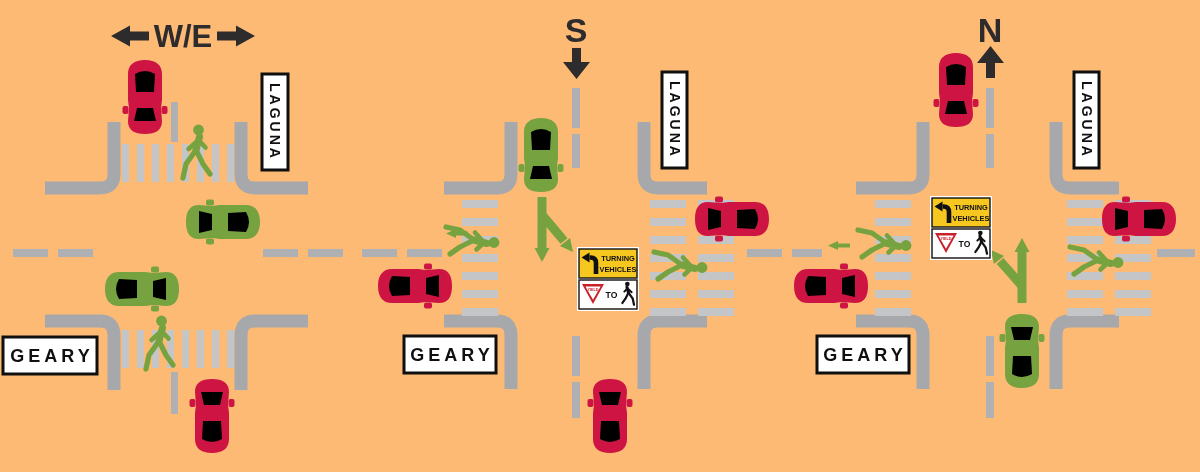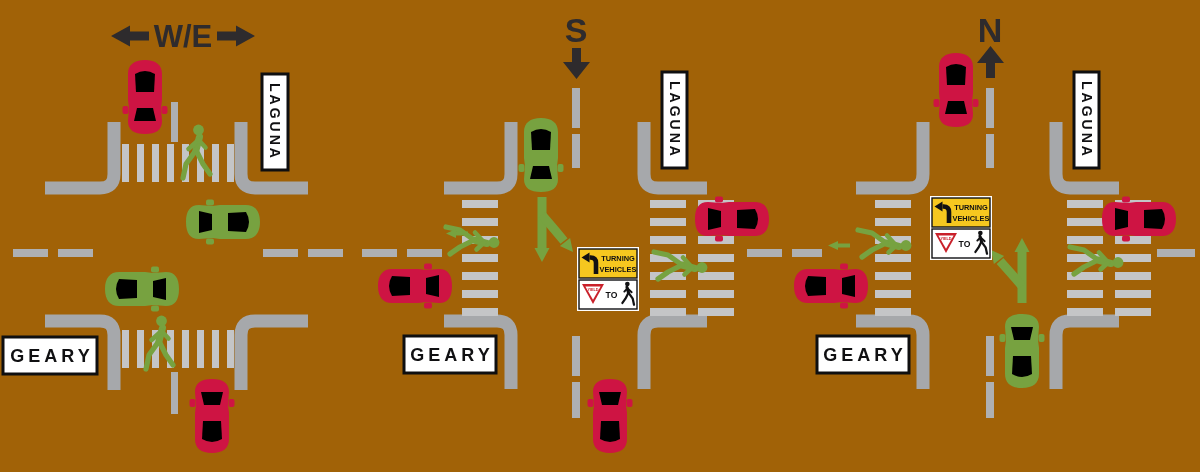--- a/index.html
+++ b/index.html
@@ -1,16 +1,16 @@
 <!DOCTYPE html>
 <html><head>
 <meta charset="utf-8">
 <style>
   html,body{margin:0;padding:0;background:#000;}
-  .stage{position:relative;width:1200px;height:472px;background:#a16207;overflow:hidden;}
+  .stage{position:relative;width:1200px;height:472px;background:#fdba74;overflow:hidden;}
   svg{display:block;}
   svg text{font-family:"Liberation Sans","DejaVu Sans",sans-serif;font-weight:bold;}
   .panel-title{font-size:31px;}
   .compass{font-size:34px;}
   .sign-text{fill:#101012;}
   .laguna-text{font-size:14px;letter-spacing:3px;}
   .geary-text{font-size:18px;letter-spacing:4px;}
   .ts-text{font-size:7.4px;}
   .ts-to{font-size:8.6px;}
   .ts-yield{font-size:3.8px;}

